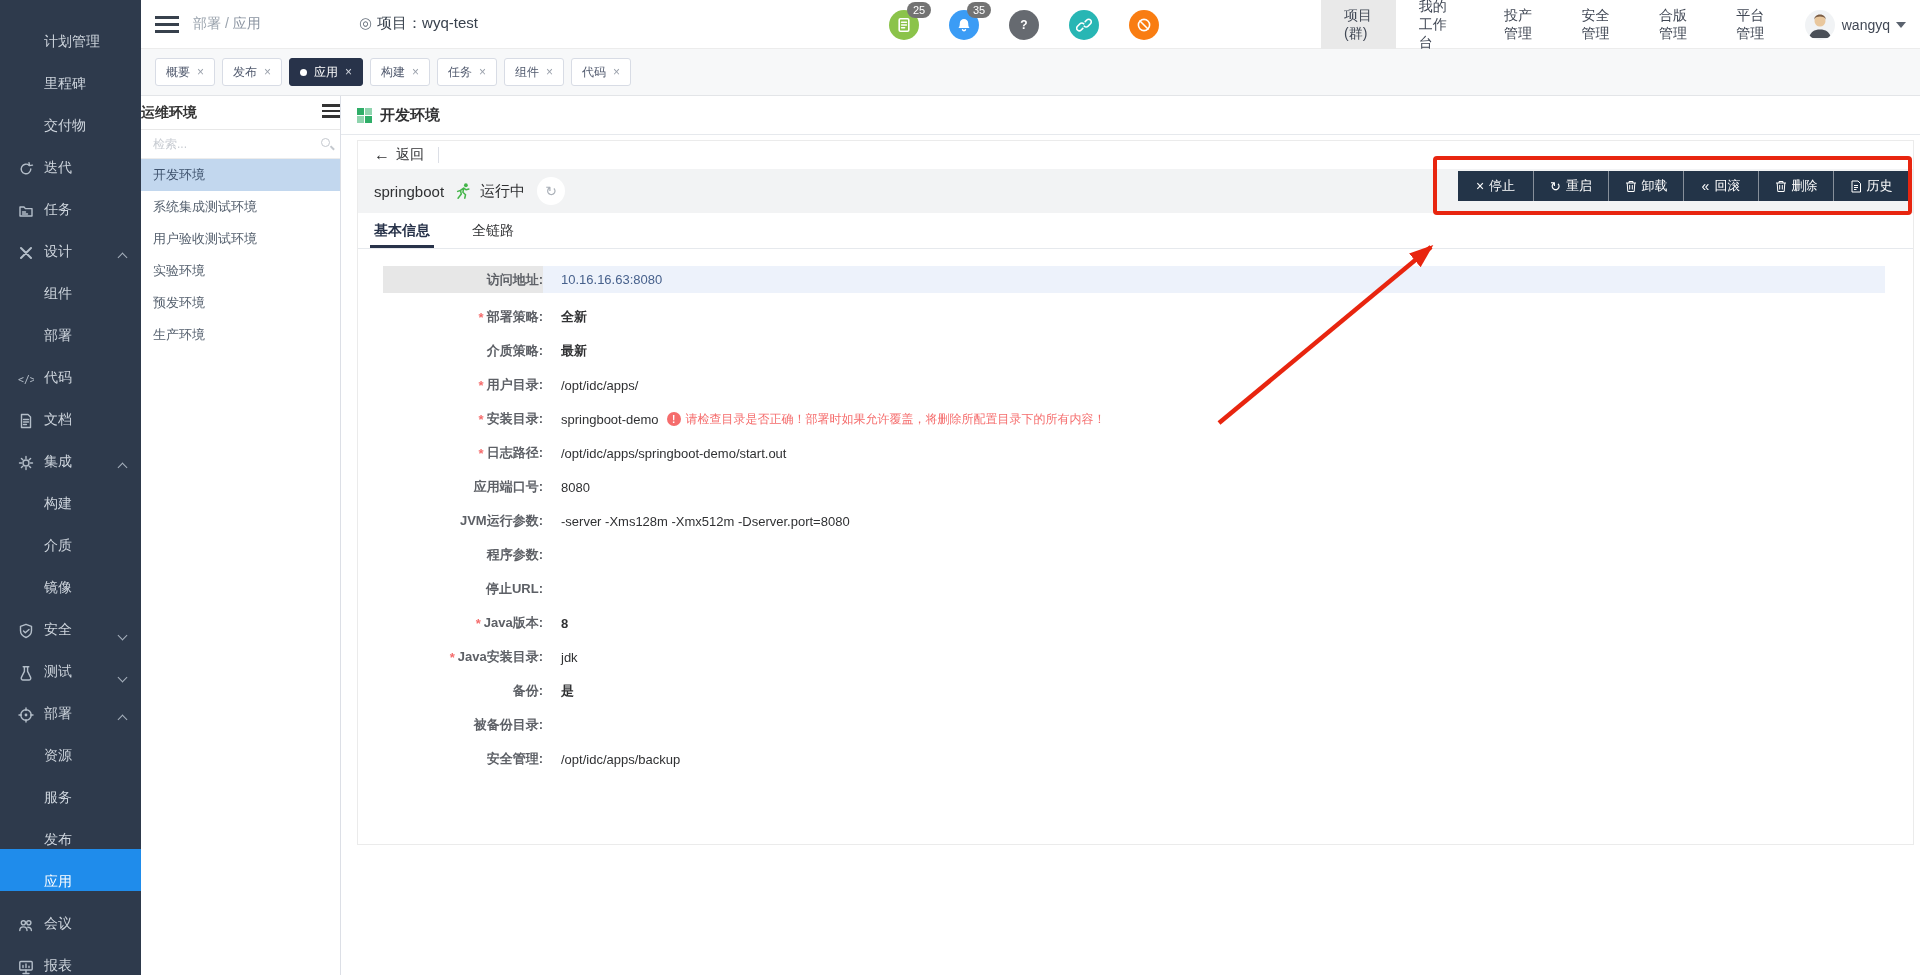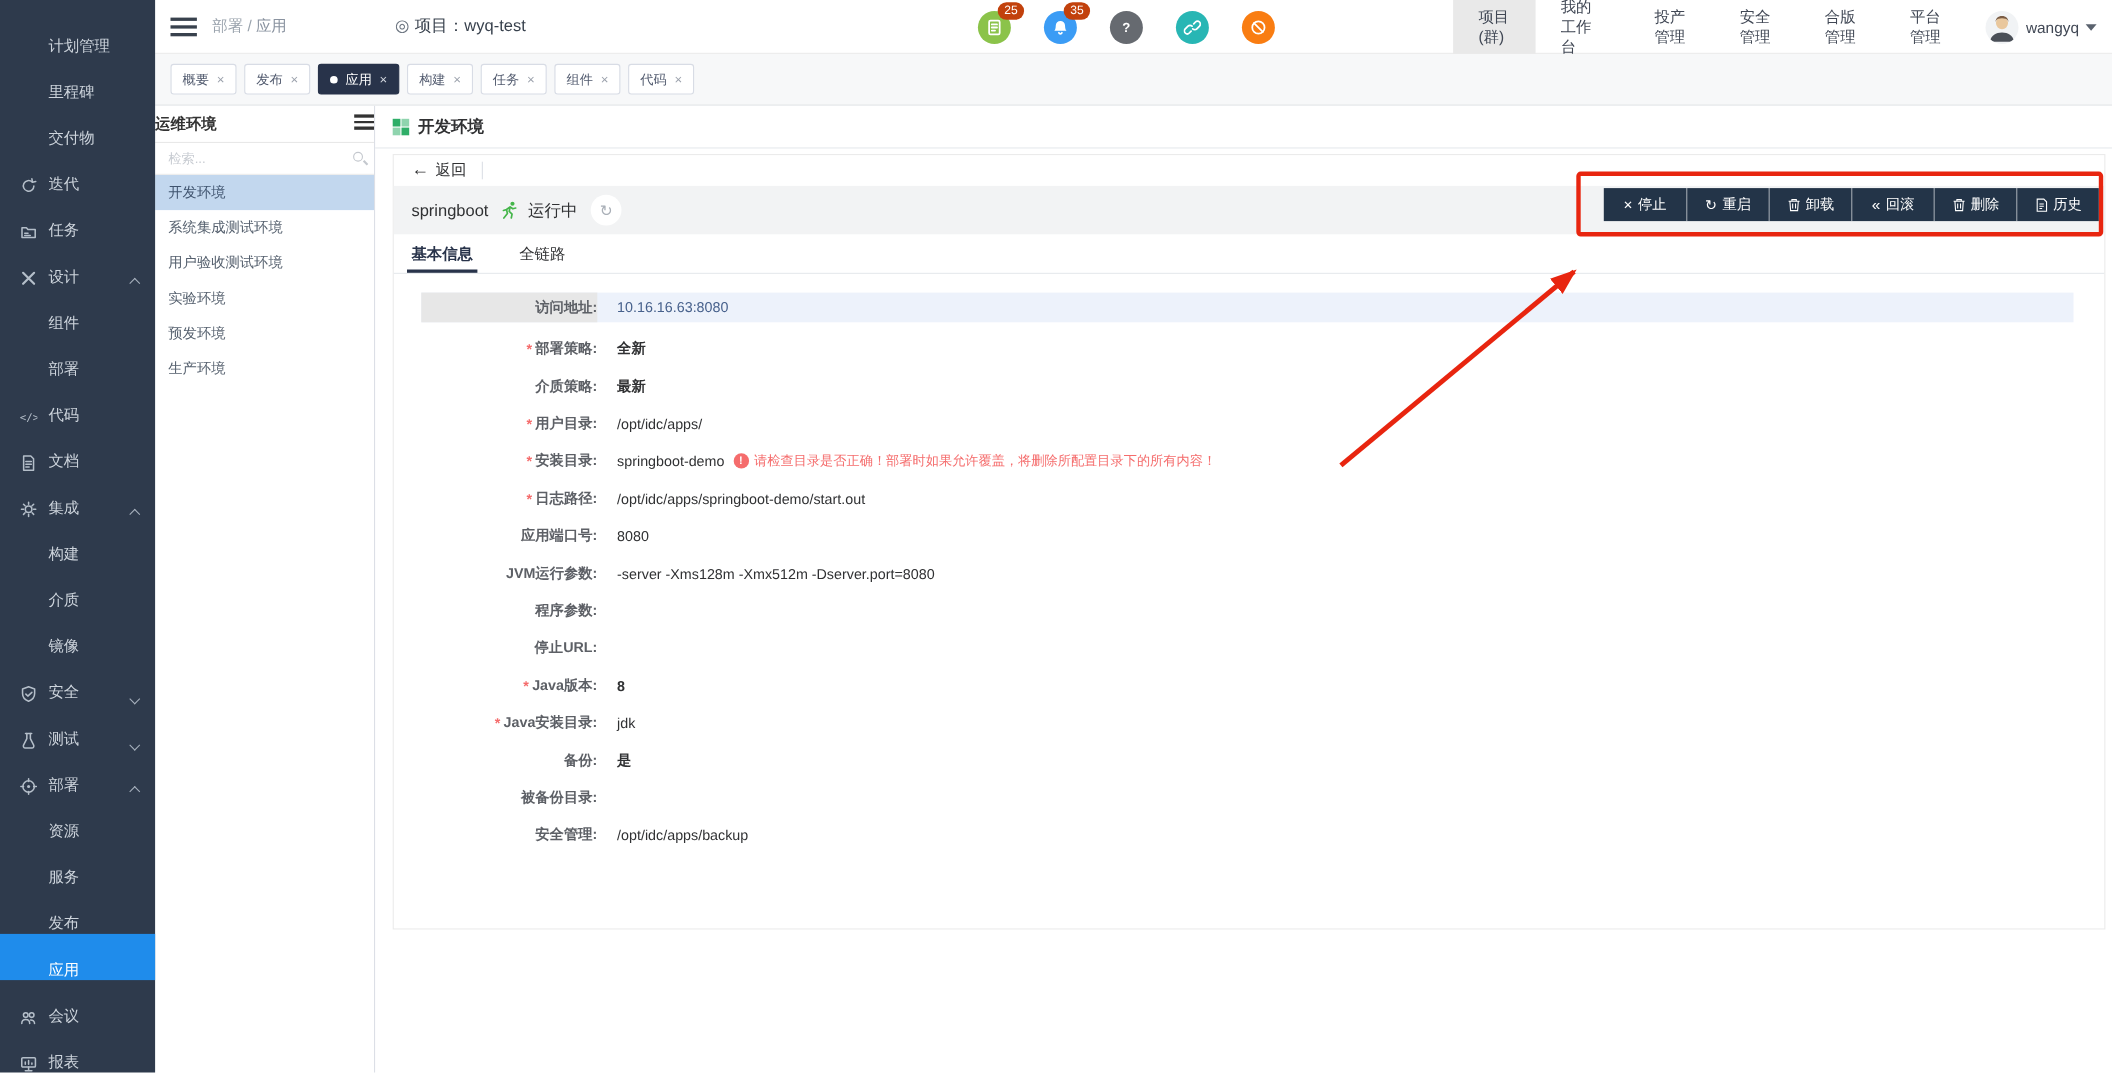--- a/index.html
+++ b/index.html
@@ -18,21 +18,21 @@
   .topbar{position:absolute;left:141px;top:0;right:0;height:49px;background:#fff;border-bottom:1px solid #ececec;z-index:20;}
   .burger{position:absolute;left:14px;top:16px;width:24px;height:17px;cursor:pointer;}
   .burger i{display:block;height:3px;background:#38414d;margin-bottom:4px;}
   .crumb{position:absolute;left:52px;top:15px;font-size:14px;color:#9aa3ad;}
   .crumb .cur{color:#8a93a0;}
   .proj{position:absolute;left:218px;top:14px;font-size:15px;color:#38414d;}
   .proj .eye{color:#6a737f;margin-right:5px;font-size:15px;}
   .topicons{position:absolute;left:748px;top:0;height:49px;display:flex;align-items:center;gap:30px;}
   .ticon{position:relative;width:30px;height:30px;border-radius:50%;display:flex;align-items:center;justify-content:center;cursor:pointer;}
   .ticon svg{width:16px;height:16px;}
-  .badge{position:absolute;top:-8px;left:18px;min-width:24px;height:16px;border-radius:9px;background:#c2410c;color:#fff;font-size:11px;display:flex;align-items:center;justify-content:center;padding:0 5px;}
+  .badge{position:absolute;top:-8px;left:18px;min-width:24px;height:16px;border-radius:9px;background:#737373;color:#fff;font-size:11px;display:flex;align-items:center;justify-content:center;padding:0 5px;}
   .topnav{position:absolute;left:1180px;top:0;height:49px;display:flex;align-items:stretch;}
   .nav-item{display:flex;align-items:center;padding:0 23px;font-size:14px;color:#414855;cursor:pointer;}
   .nav-item.active{background:#e9e9e9;}
   .userbox{display:flex;align-items:center;padding:0 14px;cursor:pointer;}
   .avatar{width:30px;height:30px;border-radius:50%;background:#f1f3f5;overflow:hidden;margin-right:7px;}
   .uname{font-size:14px;color:#414855;margin-right:6px;}
   .caret{width:0;height:0;border-left:5px solid transparent;border-right:5px solid transparent;border-top:6px solid #5a626e;}
   
   .tabstrip{position:absolute;left:141px;top:49px;right:0;height:47px;background:#f7f8f9;border-bottom:1px solid #e3e5e8;display:flex;align-items:center;padding-left:14px;gap:7px;z-index:19;}
   .tab{height:28px;display:inline-flex;align-items:center;background:#fff;border:1px solid #d8dce5;border-radius:3px;padding:0 10px;font-size:12px;color:#515a6e;cursor:pointer;}

